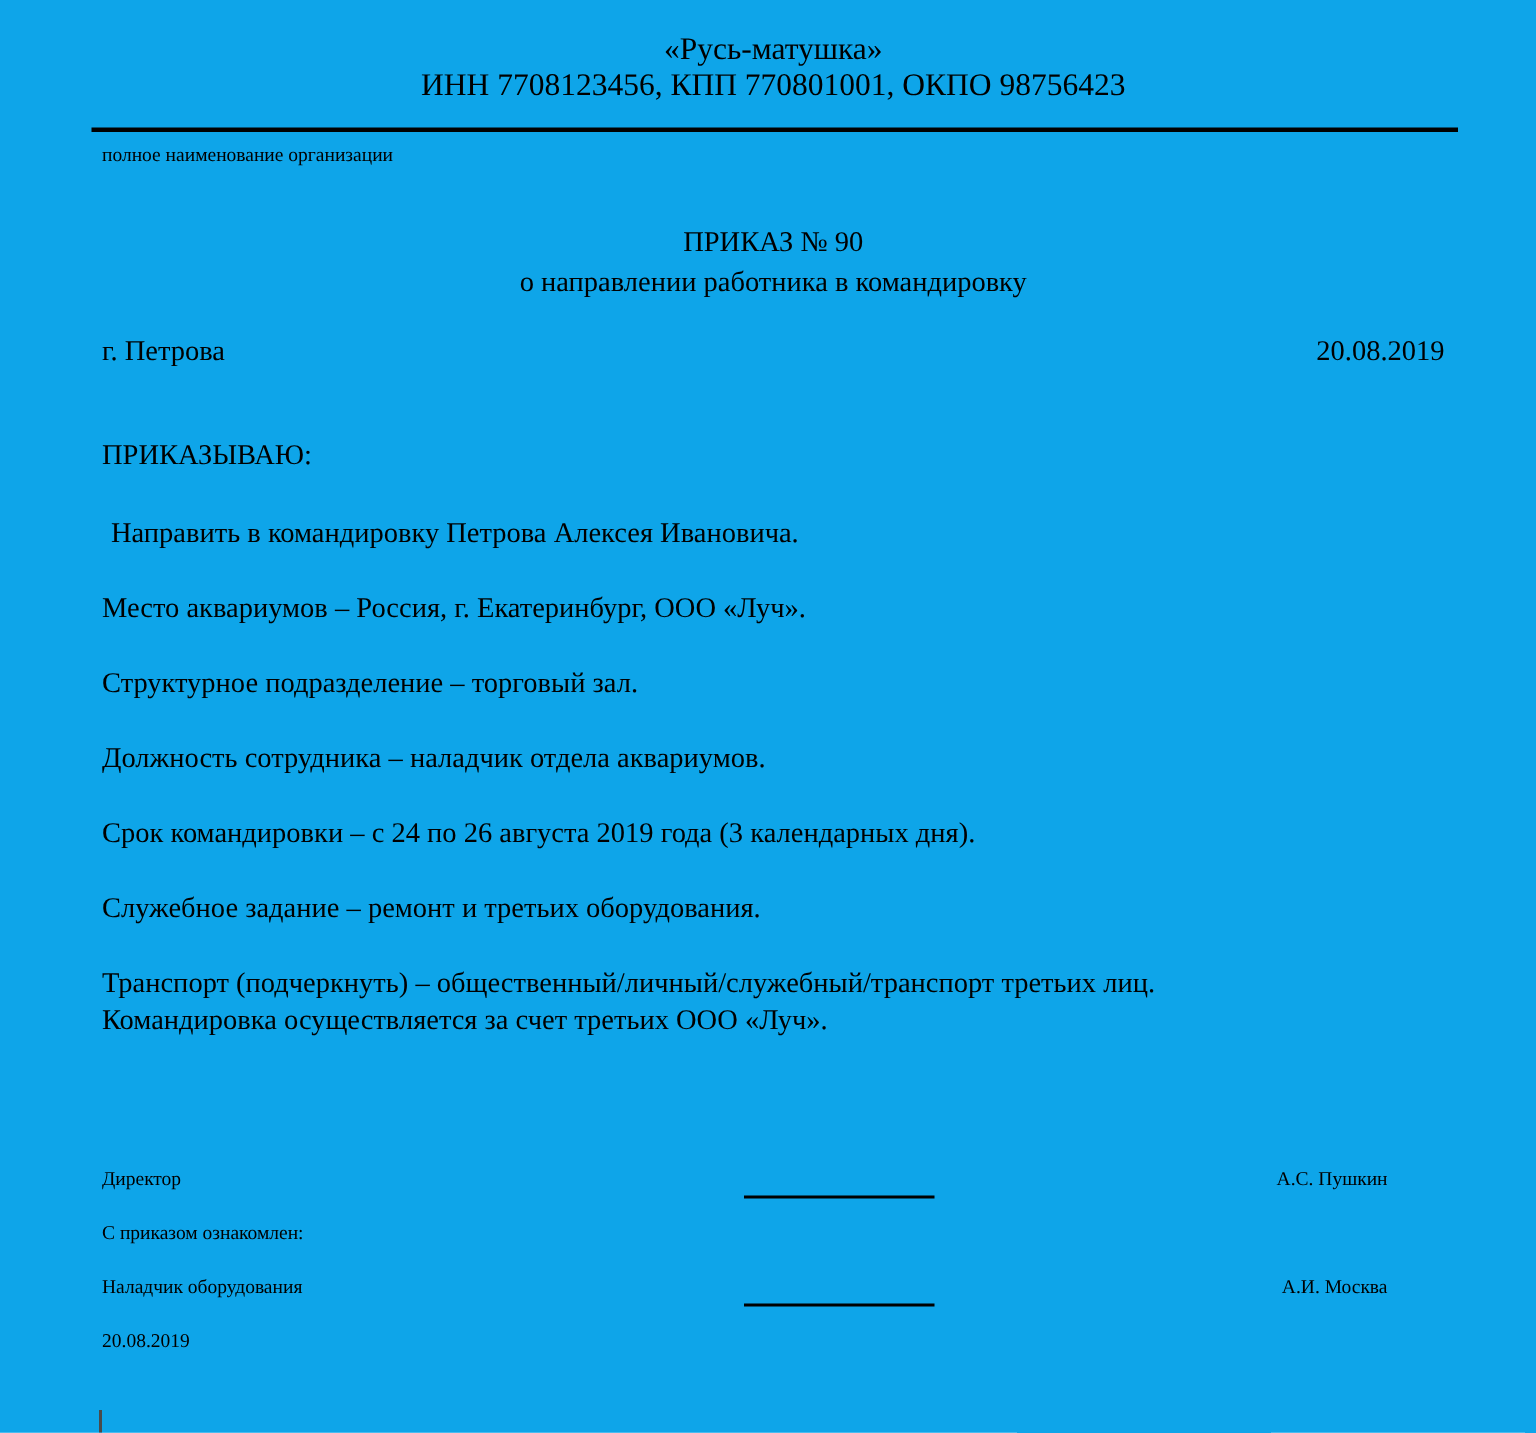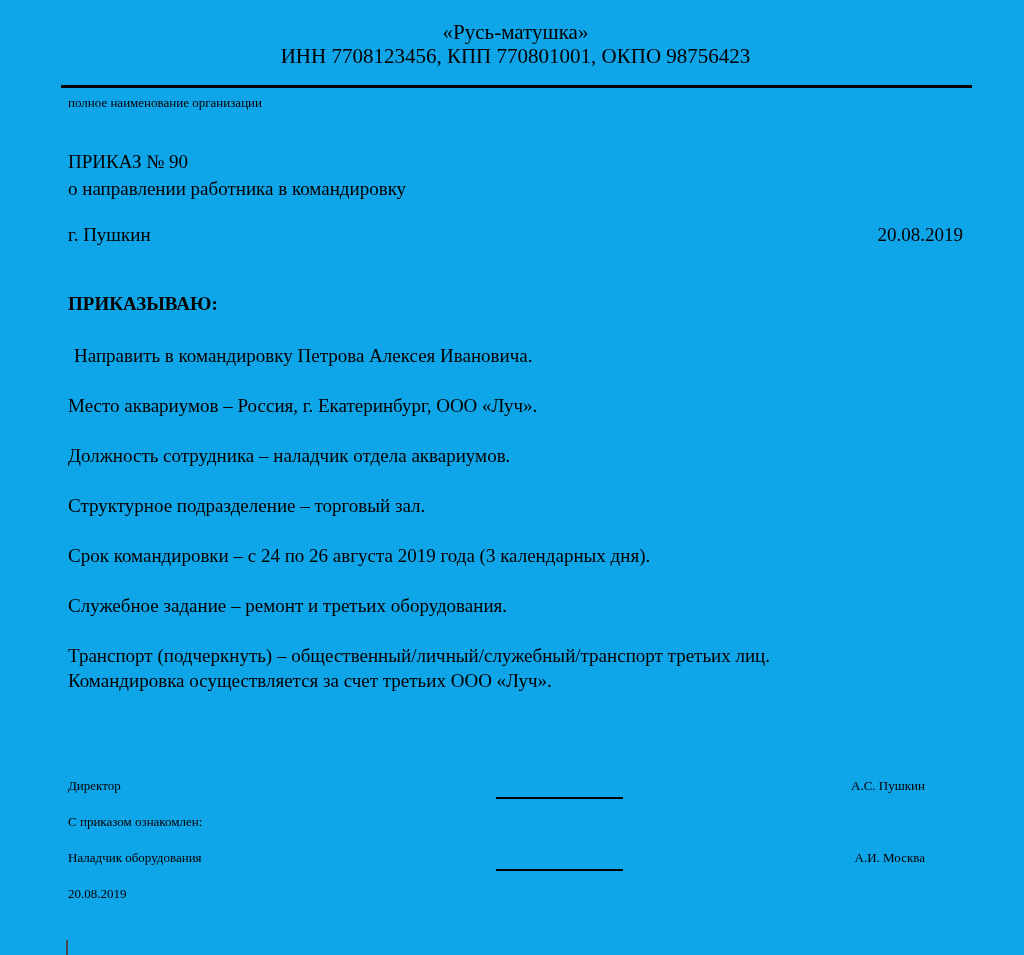--- a/index.html
+++ b/index.html
@@ -27,35 +27,35 @@
     border-top: 3px solid #000000;
   }
   .caption {
     margin-top: 8px;
     text-align: left;
     font-size: 13px;
     line-height: 13px;
   }
   .title {
     margin-top: 39px;
+    text-align: center;
     font-size: 19px;
     line-height: 27px;
   }
   .meta {
     margin-top: 20px;
     display: flex;
     justify-content: space-between;
     font-size: 19px;
     line-height: 25px;
   }
   .heading {
     margin-top: 44px;
     font-size: 19px;
     line-height: 25px;
-    font-weight: bold;
   }
   .para {
     font-size: 19px;
     line-height: 25px;
     margin-bottom: 25px;
   }
   .para.first { margin-top: 27px; padding-left: 6px; }
   .transport { margin-bottom: 0; }
   .sig-block { margin-top: 80px; }
   .sig-row {
@@ -98,30 +98,30 @@
   <div class="rule"></div>
 
   <div class="caption">полное наименование организации</div>
 
   <div class="title">
     <div>ПРИКАЗ № 90</div>
     <div>о направлении работника в командировку</div>
   </div>
 
   <div class="meta">
-    <span>г. Пушкин</span>
+    <span>г. Петрова</span>
     <span>20.08.2019</span>
   </div>
 
   <p class="heading">ПРИКАЗЫВАЮ:</p>
 
   <p class="para first">Направить в командировку Петрова Алексея Ивановича.</p>
   <p class="para">Место аквариумов – Россия, г. Екатеринбург, ООО «Луч».</p>
+  <p class="para">Структурное подразделение – торговый зал.</p>
   <p class="para">Должность сотрудника – наладчик отдела аквариумов.</p>
-  <p class="para">Структурное подразделение – торговый зал.</p>
   <p class="para">Срок командировки – с 24 по 26 августа 2019 года (3 календарных дня).</p>
   <p class="para">Служебное задание – ремонт и третьих оборудования.</p>
 
   <div class="para transport">
     <div>Транспорт (подчеркнуть) – общественный/личный/служебный/транспорт третьих лиц.</div>
     <div>Командировка осуществляется за счет третьих ООО «Луч».</div>
   </div>
 
   <div class="sig-block">
     <div class="sig-row">

